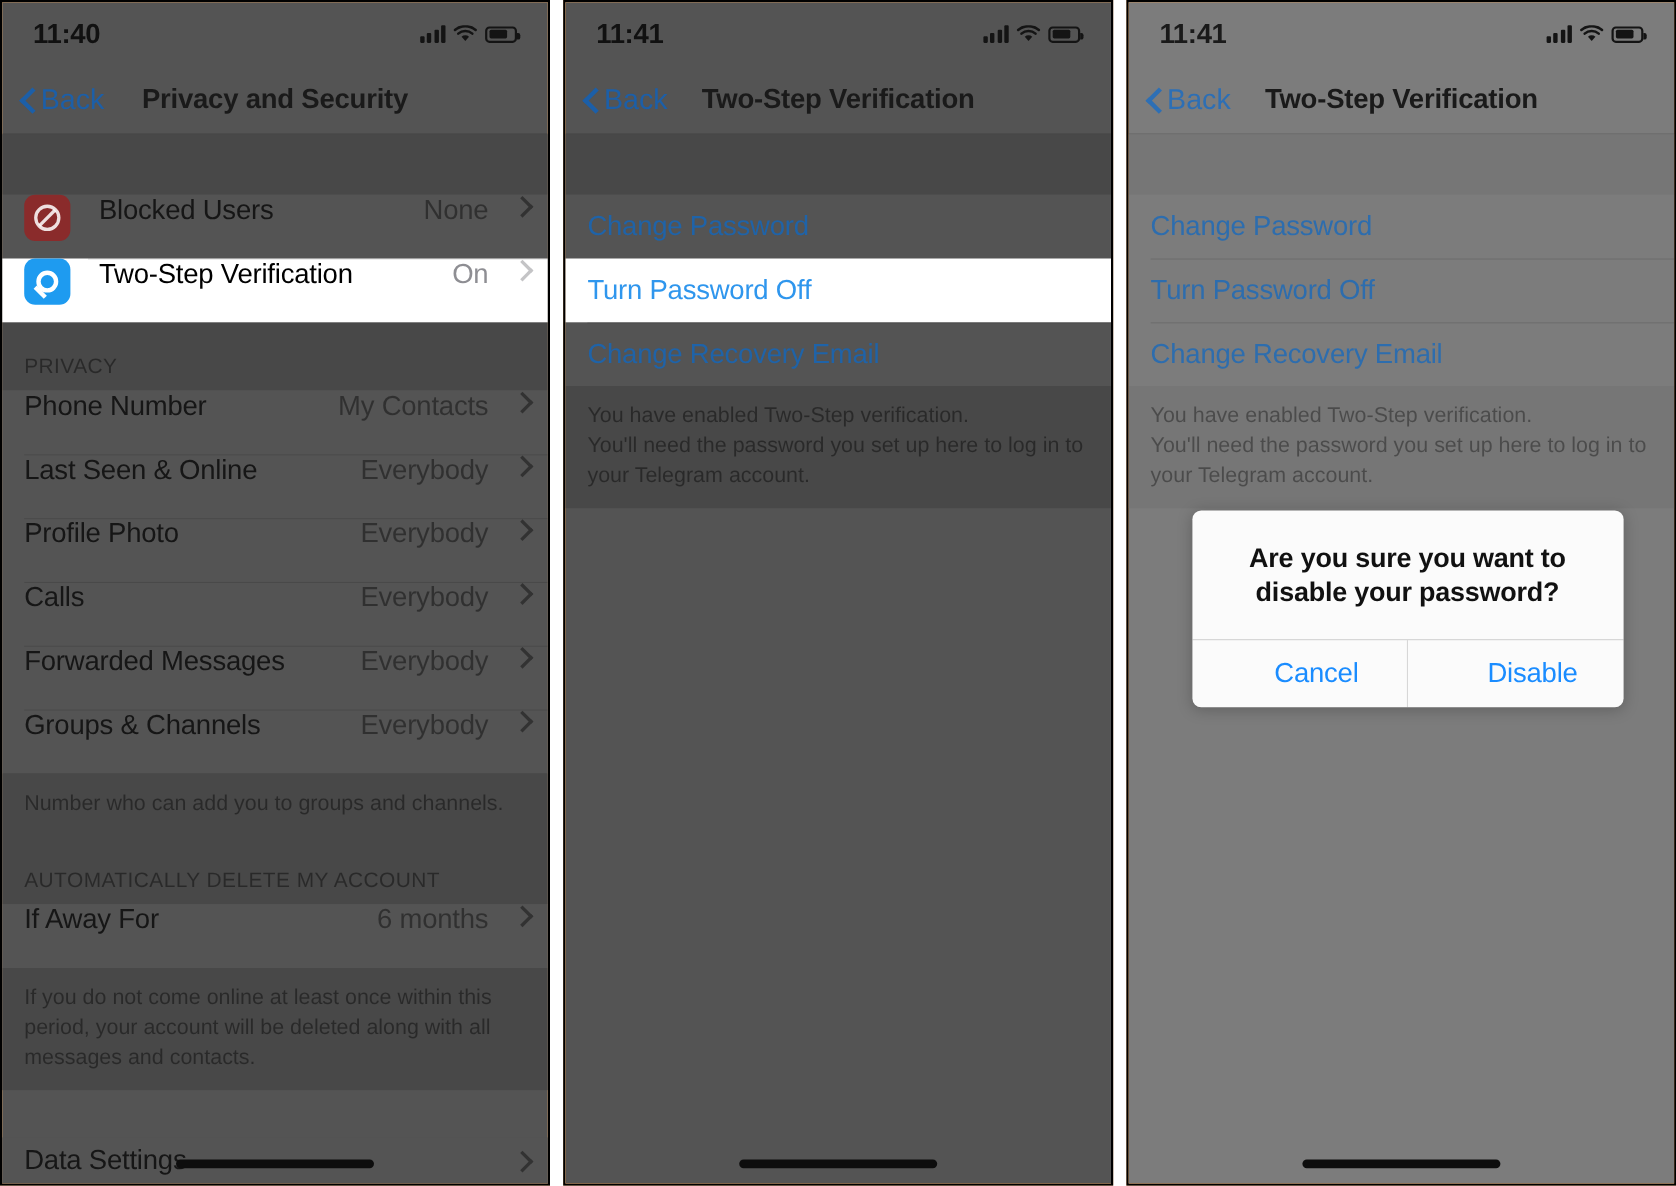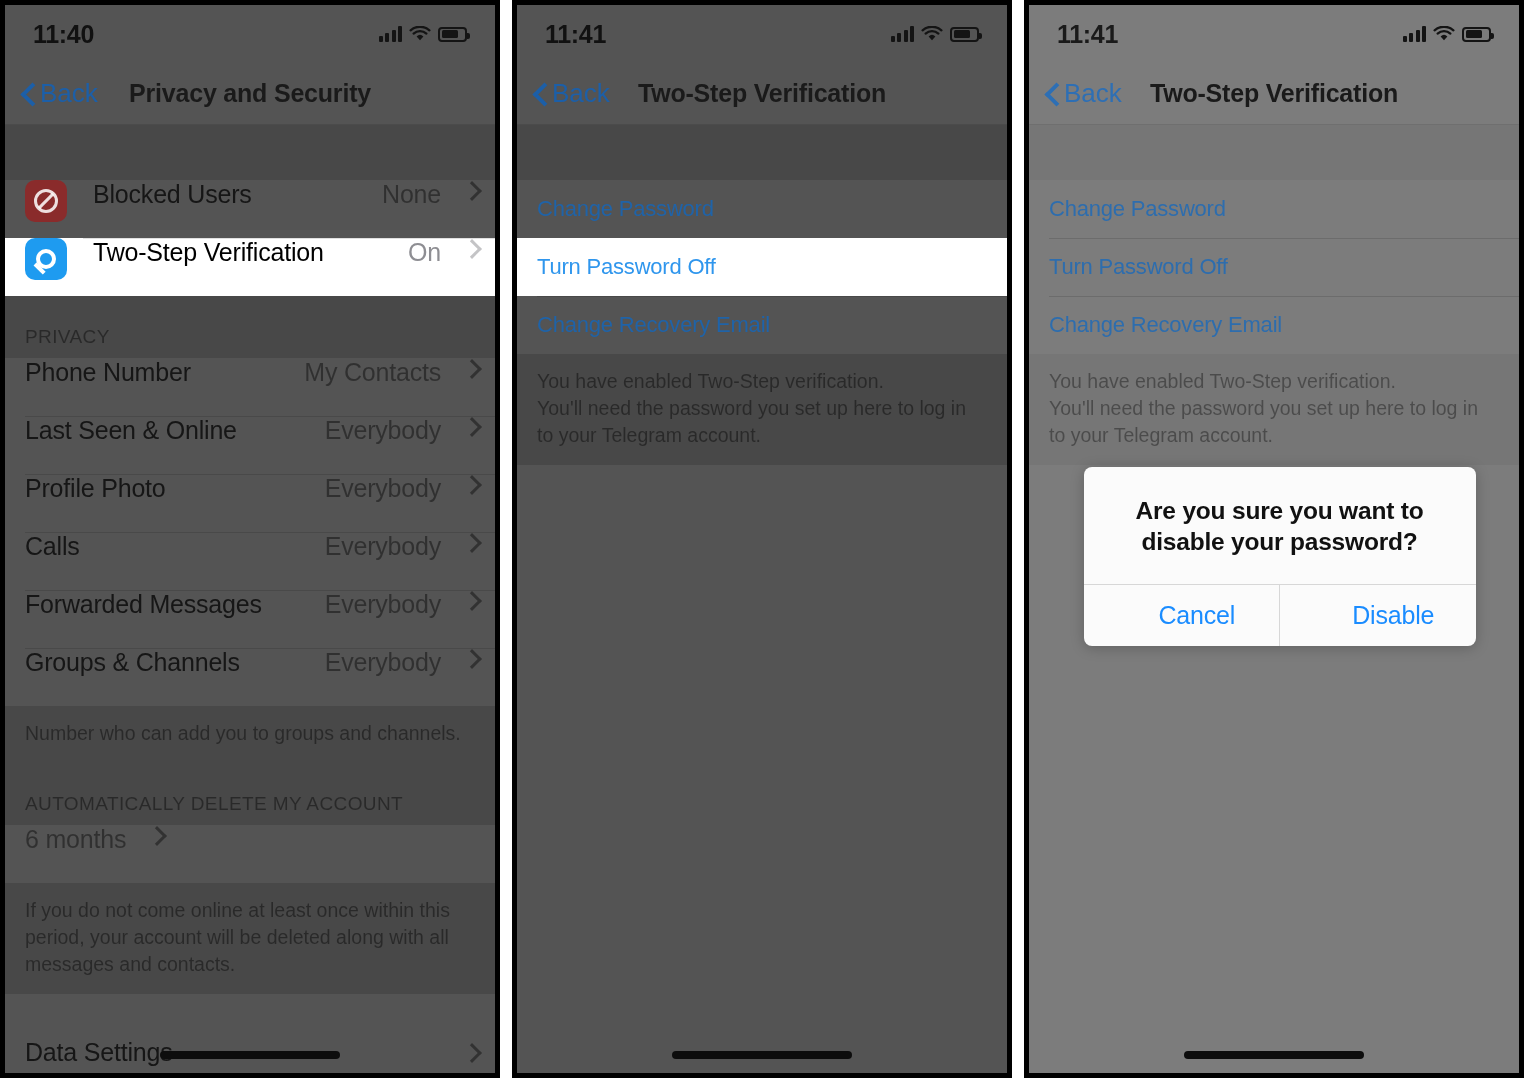--- a/index.html
+++ b/index.html
@@ -20,21 +20,21 @@
     display: flex;
     gap: 12px;
   }
 
   .phone {
     position: relative;
     width: 500px;
     height: 1078px;
     overflow: hidden;
     background: #fdba74;
-    border: 5px solid #000000;
+    border: 2px solid #000000;
   }
   .phone.p3 { width: 500px; }
 
   
   .screen {
     position: absolute;
     inset: 0;
     background: #545454;
   }
   .screen.dim2 { background: #545454; }
@@ -276,21 +276,21 @@
   .row.hl .row-value { color: #8e8e93; }
   .row.hl .chev-right { opacity: 1; }
   .row.hl .chev-right::before { border-color: #c4c4c6; }
 
   .link-row {
     height: 58px;
     display: flex;
     align-items: center;
     padding: 0 20px;
     position: relative;
-    font-size: 22px;
+    font-size: 25px;
     letter-spacing: -0.2px;
     color: #1f63a8;
   }
   .dim3 .link-row { color: #2d6dae; }
   .link-row + .link-row::before {
     content: "";
     position: absolute;
     left: 20px; right: 0; top: 0;
     height: 1px;
     background: rgba(0,0,0,0.12);
@@ -493,20 +493,21 @@
       </div>
 
       <div class="sec-footer">Number who can add you to groups and channels.</div>
 
       <div class="gap h62">
         <div class="sec-header">AUTOMATICALLY DELETE MY ACCOUNT</div>
       </div>
 
       <div class="group">
         <div class="row">
+          <span class="row-label">If Away For</span>
           <span class="row-value">6 months</span>
           <span class="chev-right"></span>
         </div>
       </div>
 
       <div class="sec-footer">If you do not come online at least once within this period, your account will be deleted along with all messages and contacts.</div>
 
       <div class="p1-bottomrow">
         <span class="row-label">Data Settings</span>
         <span class="chev-right"></span>

